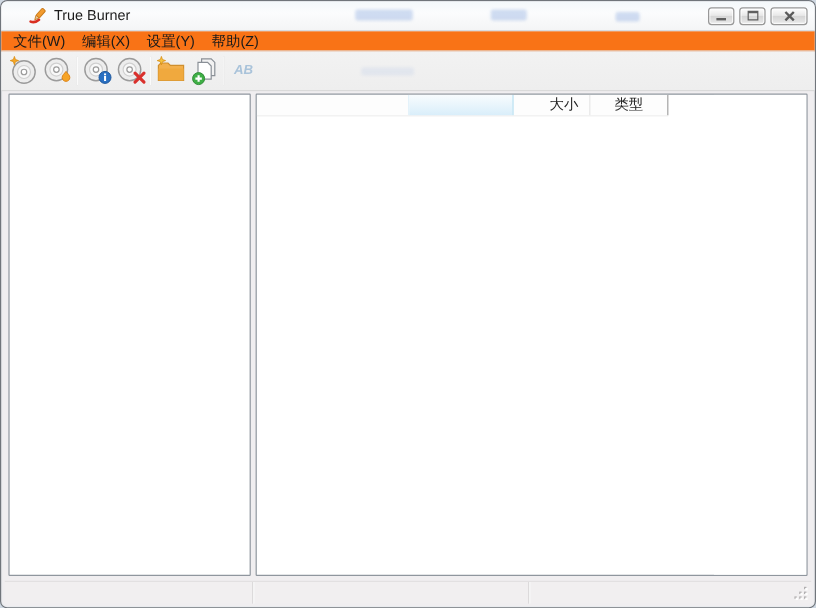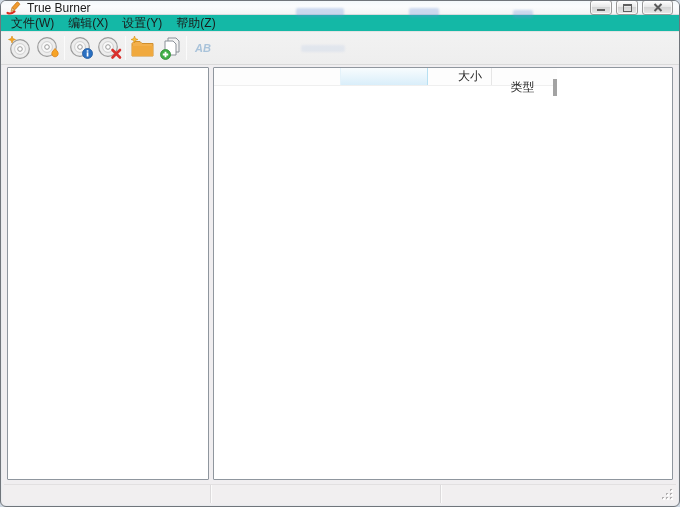--- a/index.html
+++ b/index.html
@@ -8,44 +8,44 @@
     position:relative; width:680px; height:507px;
     display:flex; flex-direction:column;
     background:#f0eef0;
     border:1px solid #70757b;
     box-shadow: inset 0 0 0 1px #e9ebee;
     border-radius:6px;
     overflow:hidden;
   }
   
   .titlebar{
-    position:relative; height:14px; flex:0 0 auto;
+    position:relative; height:25px; flex:0 0 auto;
     display:flex; align-items:center;
     background:linear-gradient(#f3f8fb, #fbfcfd 40%, #f4f5f6);
-    padding:0 6px 0 5px;
+    padding:0 6px 0 23px;
     border-bottom:1px solid #d9dbde;
   }
   .app-icon{ width:16px; height:16px; margin-right:5px; flex:0 0 auto; }
   .title-text{ font-size:12px; color:#1c1c1c; }
   .win-controls{ margin-left:auto; display:flex; gap:4px; align-items:center; }
   .win-btn{
     height:15px; border:1px solid #989898; border-radius:3px;
     background:linear-gradient(#fefefe, #e8e8e8 45%, #d5d5d5 50%, #e9e9e9);
     box-shadow: inset 0 0 0 1px rgba(255,255,255,.75);
     display:flex; align-items:center; justify-content:center;
   }
   .win-btn.small{ width:22px; }
   .win-btn.wide{ width:31px; }
   .glyph-min{ width:8px; height:2px; background:#5f5f5f; margin-top:5px; }
   .glyph-max{ width:9px; height:8px; border:1px solid #5f5f5f; border-top-width:2px; background:transparent; }
   .wm{ position:absolute; background:rgba(105,145,215,.30); filter:blur(1.3px); border-radius:2px; }
   
   .menubar{
     height:17px; flex:0 0 auto; display:flex; align-items:flex-start;
-    background:#14b8a6; padding-left:3px;
+    background:#f97316; padding-left:3px;
     border-bottom:1px solid #e3e3e3;
   }
   .menu-item{ font-size:12px; color:#1a1a1a; padding:0 7px; line-height:16px; cursor:default; }
   
   .toolbar{
     height:33px; flex:0 0 auto; display:flex; align-items:center;
     background:linear-gradient(#f2f2f2,#eeeeee);
     border-bottom:1px solid #dadada;
     padding-left:5px; position:relative;
   }
@@ -62,21 +62,21 @@
   .list-panel{ flex:1 1 auto; display:flex; flex-direction:row; overflow:hidden;gap:38px; }
   .list-header{ height:18px; flex:0 0 auto; display:flex; background:#fdfdfd; border-bottom:1px solid #efefef; font-size:12px; color:#242424; }
   .col{ display:flex; align-items:center; height:100%; }
   .col-name{ width:126px; }
   .col-hl{
     width:88px;
     background:linear-gradient(#f8fcfe,#d9eefa);
     border-left:1px solid #e4f2fa; border-right:1px solid #b7e0f2;
   }
   .col-size{ width:64px; justify-content:flex-end; padding-right:9px; border-right:1px solid #e6e6e6; }
-  .col-type{ width:65px; justify-content:center; border-right:4px solid #a3a3a3;margin-top:11px; }
+  .col-type{ width:65px; justify-content:center; border-right:1px solid #a3a3a3; }
   .col-date{ width:105px; justify-content:flex-end; padding-right:12px; border-right:1px solid #e6e6e6; }
   .col-fill{ flex:1; }
   .list-body{ flex:1; background:#fff; }
   
   .statusbar{
     position:relative; height:19px; flex:0 0 auto; margin:0 3px 3px 3px;
     background:#f1eff0; border-top:1px solid #e2e0e1;
     display:flex; font-size:11px; color:#444;
   }
   .sb-pane{ position:relative; height:100%; }

